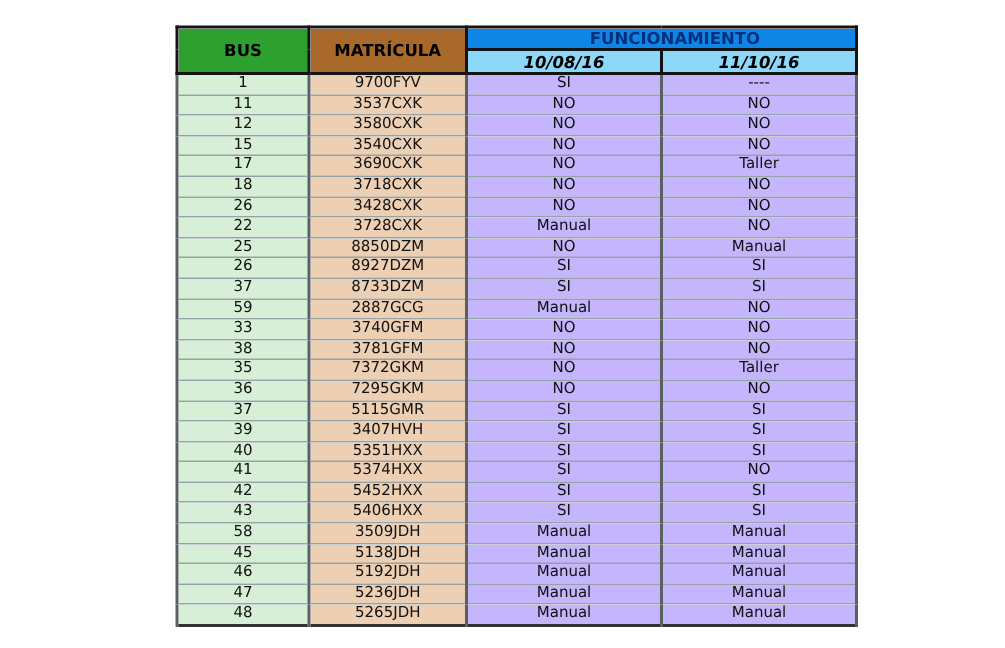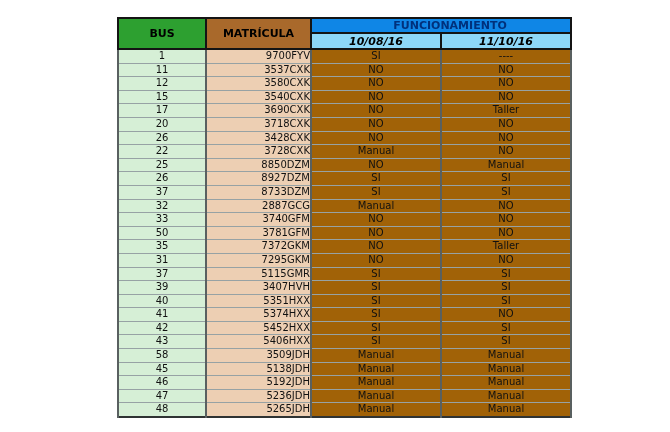--- a/index.html
+++ b/index.html
@@ -44,23 +44,23 @@
   .sheet tbody td {
     font-size: 10px;
     color: #111111;
     height: 12.6px;
     line-height: 12.6px;
     border-top: 1px solid #97a2a4;
     border-left: 2px solid #596060;
     border-right: 2px solid #596060;
   }
   .sheet tbody td.bus       { background: #d6efd6; }
-  .sheet tbody td.matricula { background: #edcfb3; text-align: right; }
+  .sheet tbody td.matricula { background: #edcfb3; }
   .sheet tbody td.f1,
-  .sheet tbody td.f2        { background: #a16207; }
+  .sheet tbody td.f2        { background: #c4b5fd; }
 </style>
 </head>
 <body>
 
 <div class="canvas">
   <table class="sheet">
     <colgroup>
       <col style="width:88px">
       <col style="width:105px">
       <col style="width:130px">
@@ -102,21 +102,21 @@
           <td class="f1">NO</td>
           <td class="f2">NO</td>
         </tr>
         <tr>
           <td class="bus">17</td>
           <td class="matricula">3690CXK</td>
           <td class="f1">NO</td>
           <td class="f2">Taller</td>
         </tr>
         <tr>
-          <td class="bus">20</td>
+          <td class="bus">18</td>
           <td class="matricula">3718CXK</td>
           <td class="f1">NO</td>
           <td class="f2">NO</td>
         </tr>
         <tr>
           <td class="bus">26</td>
           <td class="matricula">3428CXK</td>
           <td class="f1">NO</td>
           <td class="f2">NO</td>
         </tr>
@@ -138,45 +138,45 @@
           <td class="f1">SI</td>
           <td class="f2">SI</td>
         </tr>
         <tr>
           <td class="bus">37</td>
           <td class="matricula">8733DZM</td>
           <td class="f1">SI</td>
           <td class="f2">SI</td>
         </tr>
         <tr>
-          <td class="bus">32</td>
+          <td class="bus">59</td>
           <td class="matricula">2887GCG</td>
           <td class="f1">Manual</td>
           <td class="f2">NO</td>
         </tr>
         <tr>
           <td class="bus">33</td>
           <td class="matricula">3740GFM</td>
           <td class="f1">NO</td>
           <td class="f2">NO</td>
         </tr>
         <tr>
-          <td class="bus">50</td>
+          <td class="bus">38</td>
           <td class="matricula">3781GFM</td>
           <td class="f1">NO</td>
           <td class="f2">NO</td>
         </tr>
         <tr>
           <td class="bus">35</td>
           <td class="matricula">7372GKM</td>
           <td class="f1">NO</td>
           <td class="f2">Taller</td>
         </tr>
         <tr>
-          <td class="bus">31</td>
+          <td class="bus">36</td>
           <td class="matricula">7295GKM</td>
           <td class="f1">NO</td>
           <td class="f2">NO</td>
         </tr>
         <tr>
           <td class="bus">37</td>
           <td class="matricula">5115GMR</td>
           <td class="f1">SI</td>
           <td class="f2">SI</td>
         </tr>

